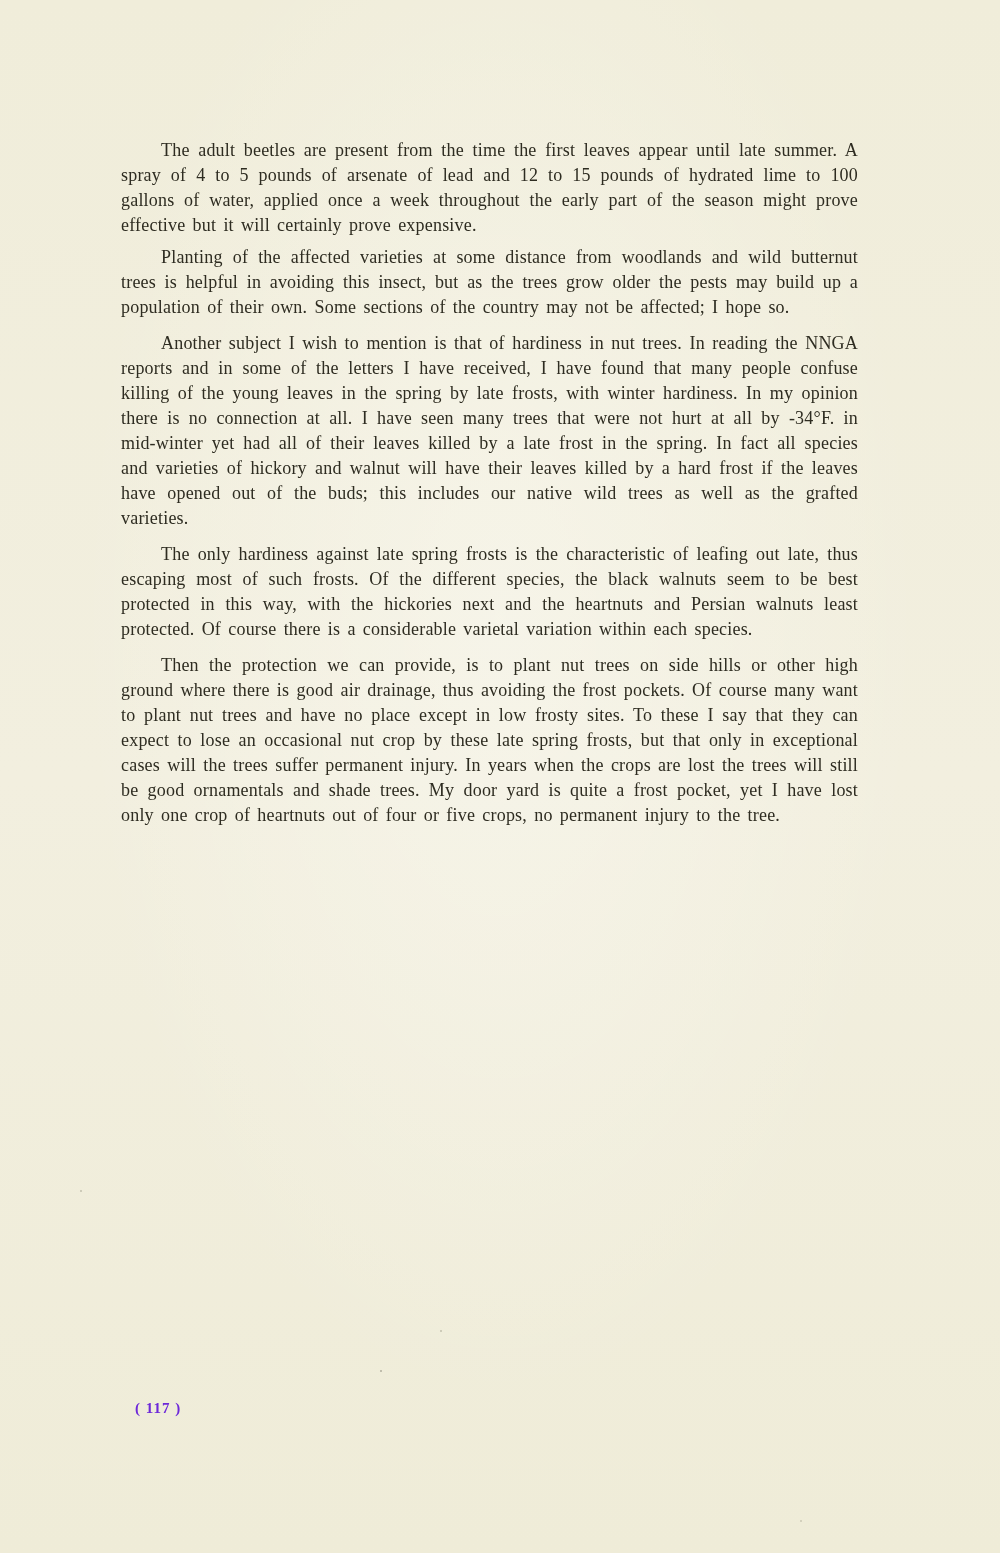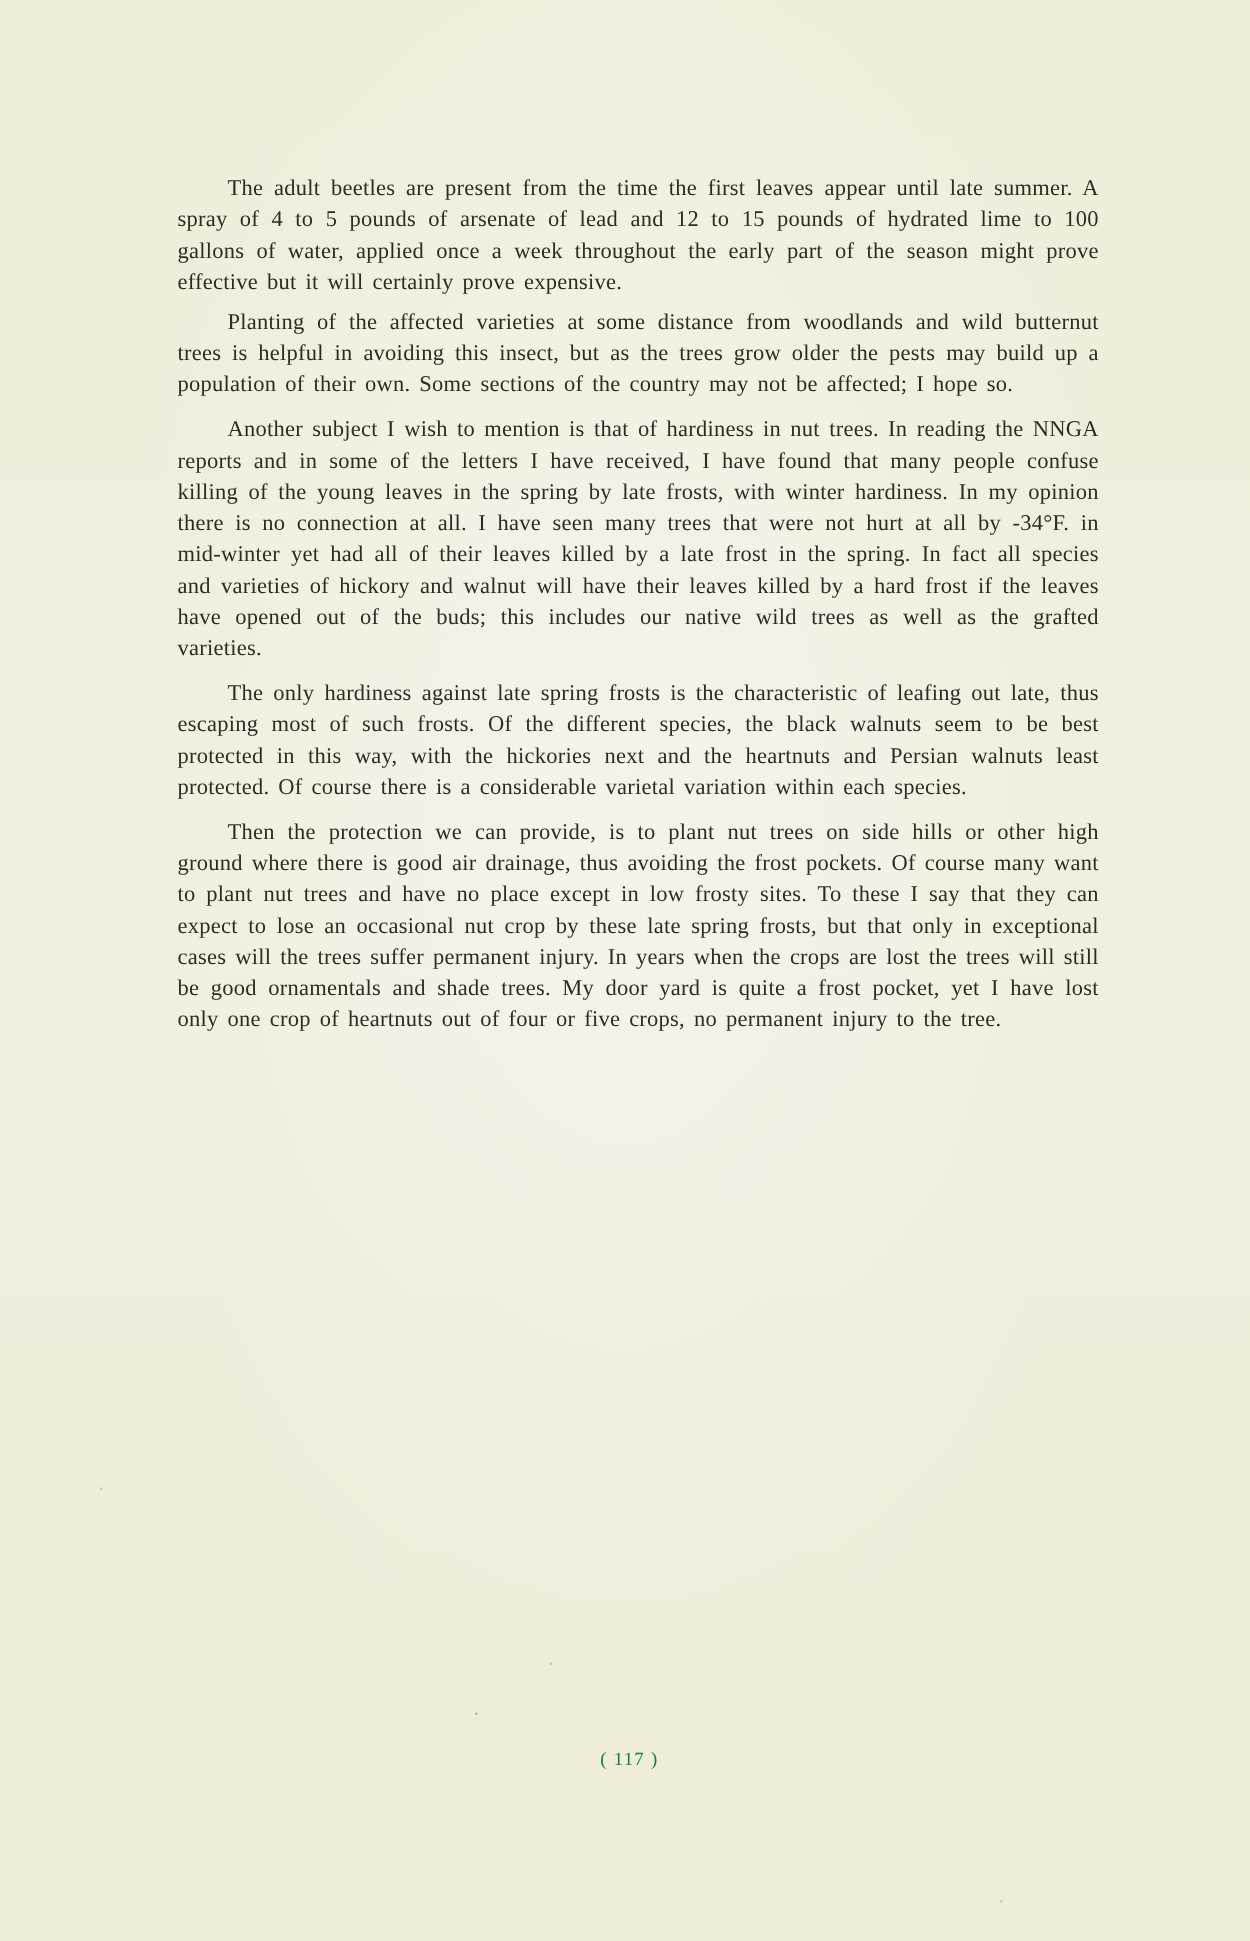--- a/index.html
+++ b/index.html
@@ -13,45 +13,46 @@
     background-image:
       radial-gradient(ellipse at 50% 40%, rgba(255,255,252,0.35) 0%, rgba(255,255,252,0) 60%),
       linear-gradient(180deg, #f0edda 0%, #f2efdf 50%, #efecd8 100%);
     font-family: "Liberation Serif", "DejaVu Serif", serif;
     color: #2e2c21;
     position: relative;
     overflow: hidden;
   }
   .page {
     position: absolute;
-    left: 142px;
+    left: 121px;
     top: 138px;
     width: 737px;
   }
   .page p {
     margin: 0 0 7px 0;
     font-size: 18px;
     line-height: 25px;
     text-align: justify;
     text-indent: 40px;
     word-spacing: 2.5px;
     letter-spacing: 0.2px;
   }
   .page p.gap {
     margin-top: 11px;
   }
   .page-number {
     position: absolute;
     left: 135px;
     top: 1400px;
     width: 737px;
-    text-align: center;
+    text-align: left;
     font-size: 15px;
     letter-spacing: 1px;
-    color: #15803d;
+    color: #6d28d9;
+    font-weight: bold;
   }
   
   .speckle {
     position: absolute;
     width: 2px;
     height: 2px;
     border-radius: 50%;
     background: rgba(60,58,45,0.35);
     box-shadow:
       740px -1230px 0 rgba(60,58,45,0.3),

